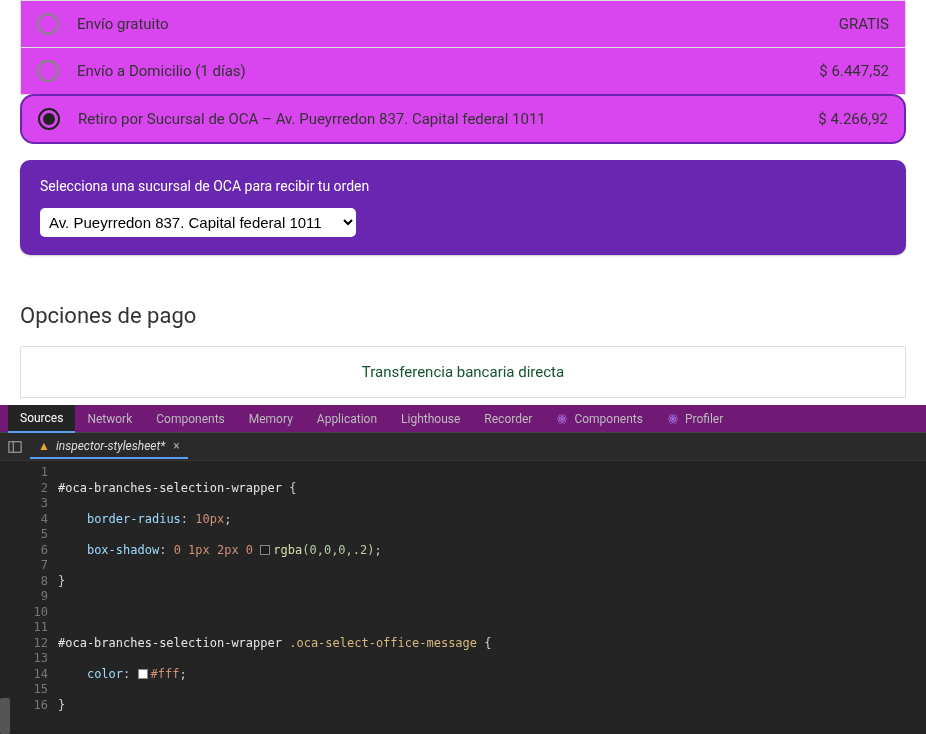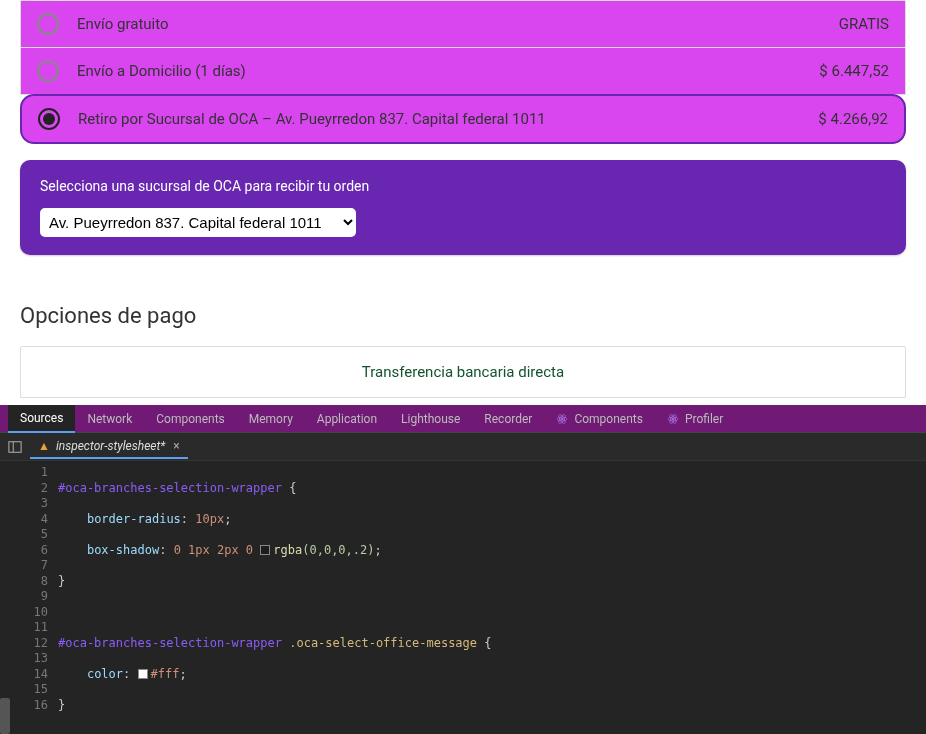--- a/index.html
+++ b/index.html
@@ -66,21 +66,21 @@
 .file-tab { display: flex; align-items: center; gap: 6px; padding: 4px 8px; border-bottom: 2px solid #5a9ff2; font-style: italic; color: #ddd; font-size: 12px; margin-left: 4px; }
 .warn-icon { color: #e8a33d; font-style: normal; }
 .close-x { color: #aaa; font-style: normal; margin-left: 2px; }
 
 .code-area { display: flex; font-family: Menlo, Consolas, monospace; font-size: 12px; line-height: 15.5px; padding-top: 4px; background: #242424; }
 .gutter { width: 58px; text-align: right; color: #777; padding-right: 10px; user-select: none; }
 .gutter div { height: 15.5px; }
 .code { flex: 1; white-space: pre; color: #ccc; }
 .code div { height: 15.5px; }
 
-.tok-selector { color: #8b5cf6; }
+.tok-selector { color: #e5e5e5; }
 .tok-class { color: #d6b97b; }
 .tok-prop { color: #9cdcfe; }
 .tok-val { color: #ce9178; }
 .tok-func { color: #dcdcaa; }
 .tok-num { color: #b5cea8; }
 .tok-punc { color: #ccc; }
 .swatch { display: inline-block; width: 10px; height: 10px; border: 1px solid #888; margin-right: 3px; vertical-align: -1px; }
 .scroll-stub { position: absolute; left: 0; bottom: 0; width: 10px; height: 36px; background: #555; border-radius: 2px; }
 </style>
 </head>

